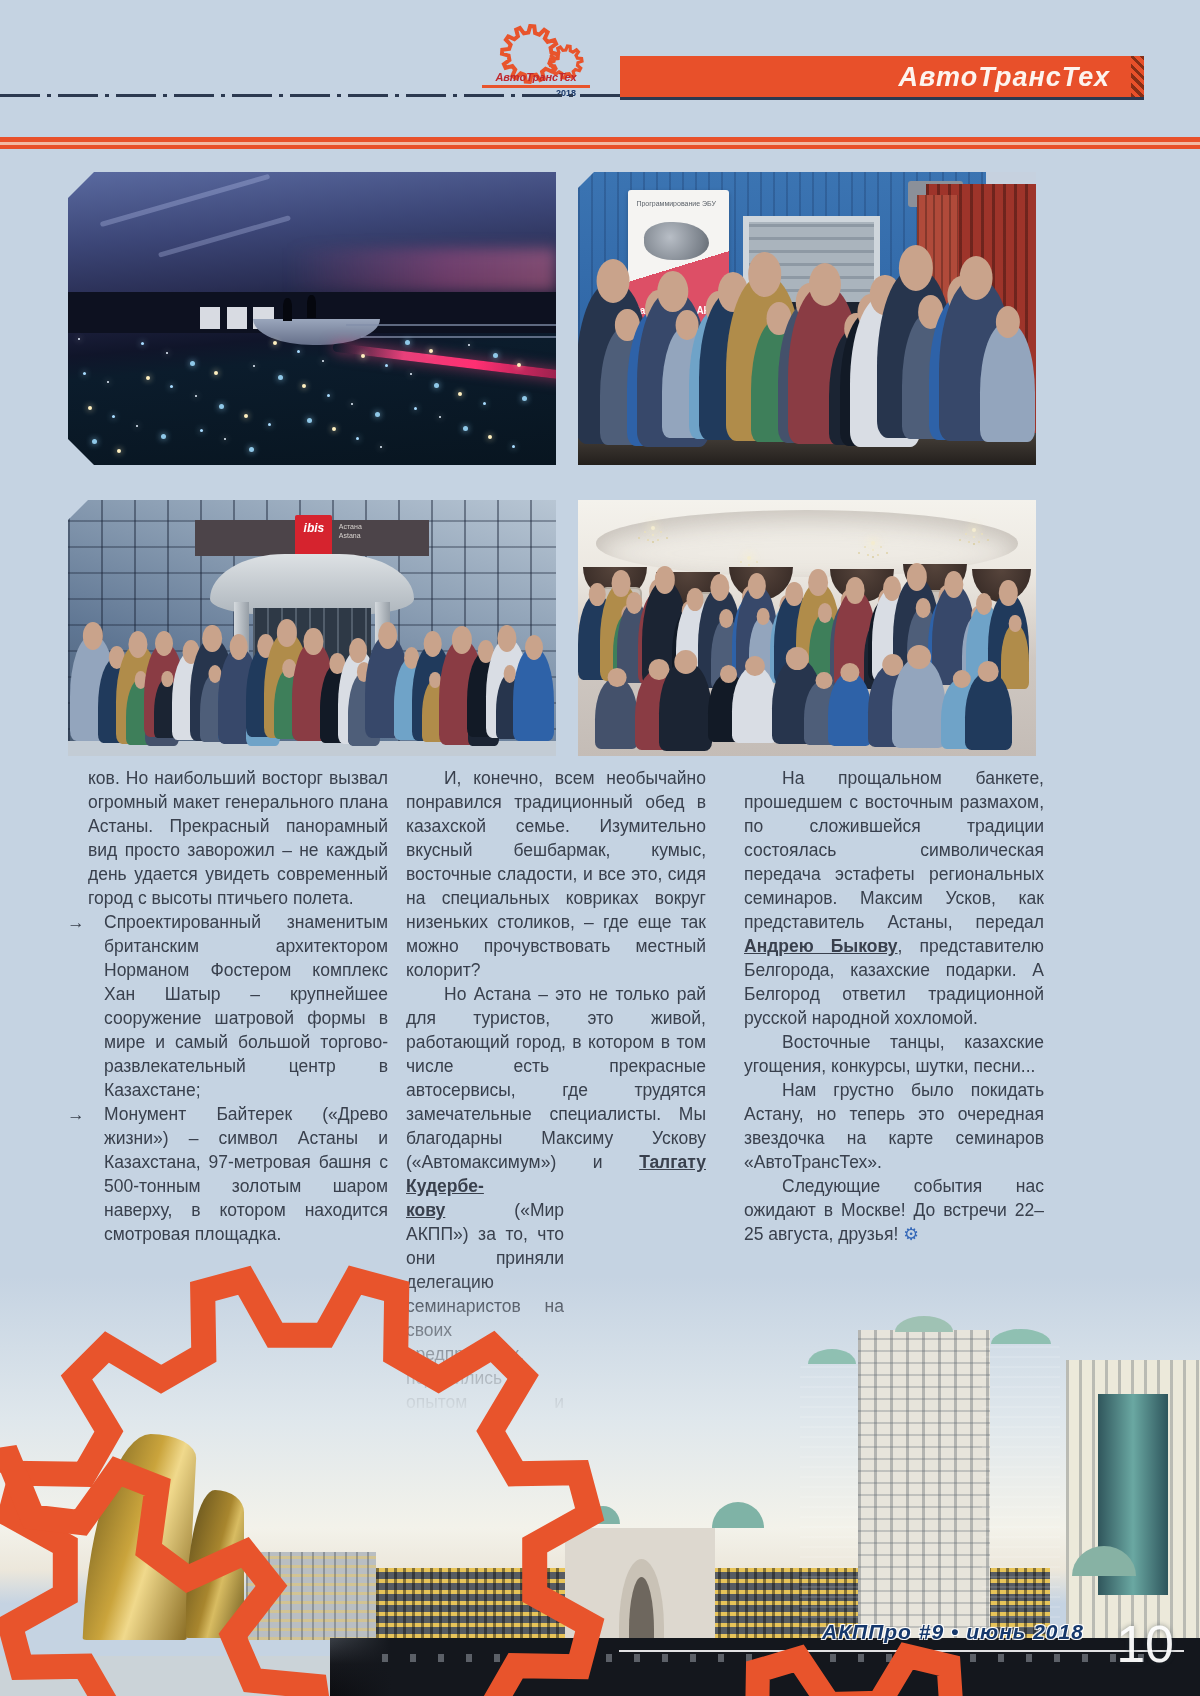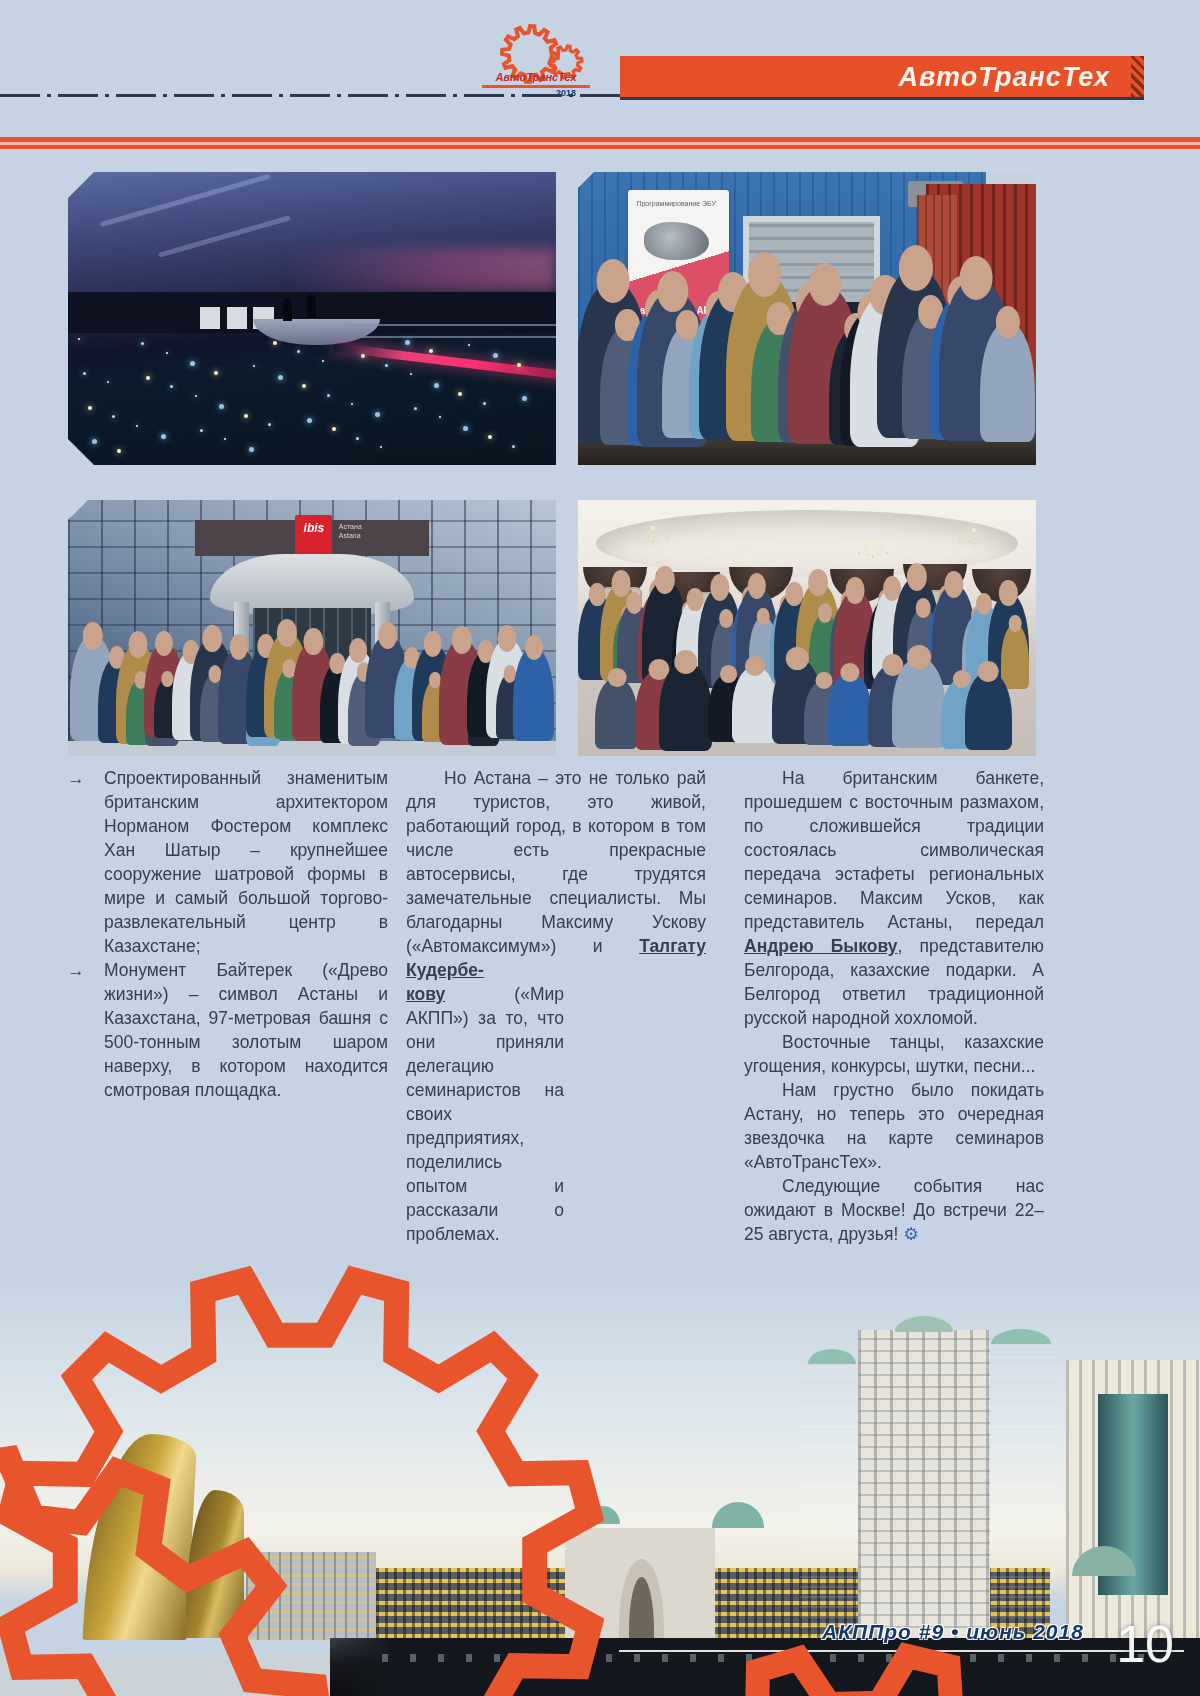--- a/index.html
+++ b/index.html
@@ -415,37 +415,39 @@
         <div class="person" style="left: calc(54.1667% - 19.3px); height: 64.3px; width: 38.6px; bottom: 6px; background: rgb(78, 94, 121);"></div>
         <div class="person" style="left: calc(60.7% - 21.9px); height: 73px; width: 43.8px; bottom: 5px; background: rgb(46, 98, 168);"></div>
         <div class="person" style="left: calc(71.2833% - 24.5px); height: 81.6px; width: 49px; bottom: 4px; background: rgb(55, 72, 106);"></div>
         <div class="person" style="left: calc(77.8167% - 27.1px); height: 90.3px; width: 54.2px; bottom: 3px; background: rgb(147, 165, 189);"></div>
         <div class="person" style="left: calc(88.4% - 20.8px); height: 69.5px; width: 41.7px; bottom: 2px; background: rgb(111, 163, 200);"></div>
         <div class="person" style="left: calc(94.9333% - 23.4px); height: 78.1px; width: 46.9px; bottom: 1px; background: rgb(32, 58, 92);"></div>
       </div>
   </div>
 
   <div class="col" style="left:88px;top:766px">
+    <p>ков. Но наибольший восторг вызвал огромный макет генерального плана Астаны. Прекрасный панорамный вид просто заворожил – не каждый день удается увидеть современный город с высоты птичьего полета.</p>
     <div class="bullet">
       <span class="arr">→</span>
       <span>Спроектированный знаменитым британским архитектором Норманом Фостером комплекс Хан Шатыр – крупнейшее сооружение шатровой формы в мире и самый большой торгово-развлекательный центр в Казахстане;</span>
     </div>
     <div class="bullet">
       <span class="arr">→</span>
       <span>Монумент Байтерек («Древо жизни») – символ Астаны и Казахстана, 97-метровая башня с 500-тонным золотым шаром наверху, в котором находится смотровая площадка.</span>
     </div>
   </div>
 
   <div class="col" style="left:406px;top:766px">
+    <p class="ind">И, конечно, всем необычайно понравился традиционный обед в казахской семье. Изумительно вкусный бешбармак, кумыс, восточные сладости, и все это, сидя на специальных ковриках вокруг низеньких столиков, – где еще так можно прочувствовать местный колорит?</p>
     <p class="ind"><span>Но Астана – это не только рай для туристов, это живой, работающий город, в котором в том числе есть прекрасные автосервисы, где трудятся замечательные специалисты. Мы благодарны Максиму Ускову («Автомаксимум») и </span><span class="b">Талгату Кудербе-</span></p>
     <p class="narrow"><span class="b">кову</span><span> («Мир АКПП») за то, что они приняли делегацию семинаристов на своих предприятиях, поделились опытом и рассказали о проблемах.</span></p>
   </div>
 
   <div class="col" style="left:744px;top:766px">
-    <p class="ind"><span>На британским банкете, прошедшем с восточным размахом, по сложившейся традиции состоялась символическая передача эстафеты региональных семинаров. Максим Усков, как представитель Астаны, передал </span><span class="b">Андрею Быкову</span><span>, представителю Белгорода, казахские подарки. А Белгород ответил традиционной русской народной хохломой.</span></p>
+    <p class="ind"><span>На прощальном банкете, прошедшем с восточным размахом, по сложившейся традиции состоялась символическая передача эстафеты региональных семинаров. Максим Усков, как представитель Астаны, передал </span><span class="b">Андрею Быкову</span><span>, представителю Белгорода, казахские подарки. А Белгород ответил традиционной русской народной хохломой.</span></p>
     <p class="ind">Восточные танцы, казахские угощения, конкурсы, шутки, песни...</p>
     <p class="ind">Нам грустно было покидать Астану, но теперь это очередная звездочка на карте семинаров «АвтоТрансТех».</p>
     <p class="ind"><span>Следующие события нас ожидают в Москве! До встречи 22–25 августа, друзья!</span> <span class="endgear">⚙</span></p>
   </div>
 
   <div class="scene">
     <div class="sky"></div>
     <div class="bld litwin"></div>
     <div class="bld gold1"></div>
     <div class="bld gold2"></div>

